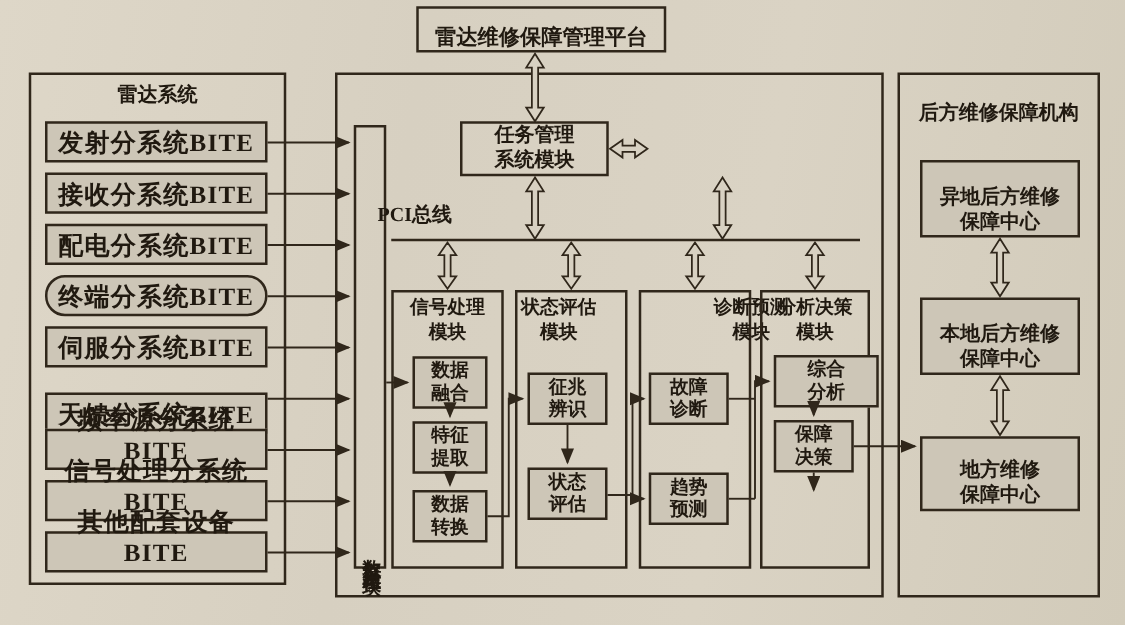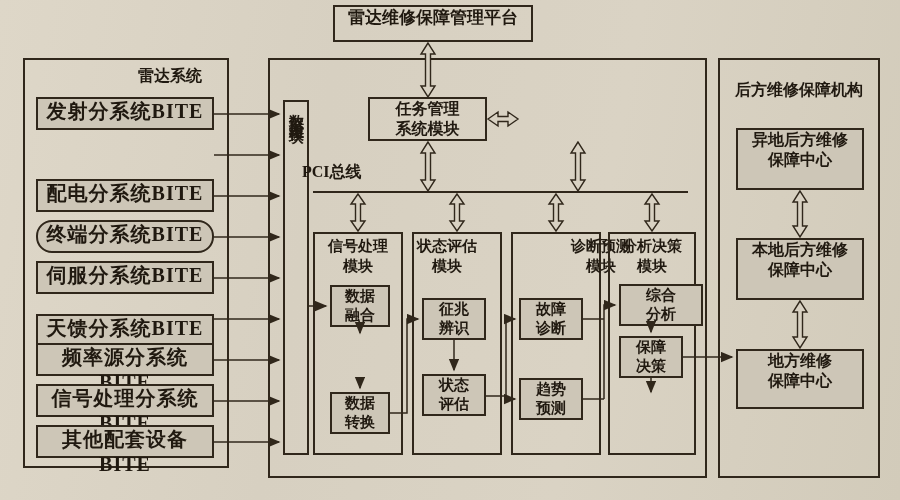--- a/index.html
+++ b/index.html
@@ -8,21 +8,21 @@
     width: 900px; height: 500px;
     background: linear-gradient(100deg, #ded7c8 0%, #d7d0c1 35%, #dad3c4 65%, #d2cbba 100%);
     font-family: "Liberation Serif", "DejaVu Serif", serif;
     color: #201910;
     overflow: hidden;
   }
   .box {
     position: absolute;
     border: 2px solid #30271b;
     box-sizing: border-box;
-    display: flex; align-items: flex-start; justify-content: center;
+    display: flex; align-items: flex-end; justify-content: center;
     text-align: center;
   }
   .fill-paper { background: transparent; }
   .fill-shade { background: #cdc6b7; }
   .lbl { white-space: pre-line; line-height: 1.25; }
   .title-lbl { position: absolute; width: 100%; text-align: center; font-weight: 600; }
   .bite { font-size: 20px; font-weight: 600; letter-spacing: 1px; }
   .small-box { font-size: 15px; font-weight: 600; }
   .col-title { position: absolute; top: 5px; width: 100%; text-align: center;
                font-size: 15px; font-weight: 600; white-space: pre-line; line-height: 1.3; }
@@ -36,24 +36,27 @@
 </head>
 <body>
 
 <div class="canvas">
 
   <div class="box fill-paper" style="left:333px; top:5px; width:200px; height:37px; border-width:2.5px;">
     <span class="lbl" style="font-size:17px; font-weight:700;">雷达维修保障管理平台</span>
   </div>
 
   <div class="box fill-paper" style="left:23px; top:58px; width:206px; height:410px; justify-content:flex-start;"></div>
-  <div class="title-lbl" style="left:23px; top:66px; width:206px; font-size:16px;margin-left:44px;">雷达系统</div>
+  <div class="title-lbl" style="left:23px; top:66px; width:206px; font-size:16px;">雷达系统</div>
 
   <div class="box fill-shade bite" style="left:36px; top:97px;  width:178px; height:33px;">
       <span class="lbl">发射分系统BITE</span>
+    </div>
+  <div class="box fill-shade bite" style="left:36px; top:138px; width:178px; height:33px;">
+      <span class="lbl">接收分系统BITE</span>
     </div>
   <div class="box fill-shade bite" style="left:36px; top:179px; width:178px; height:33px;">
       <span class="lbl">配电分系统BITE</span>
     </div>
   <div class="box fill-shade bite" style="left:36px; top:220px; width:178px; height:33px;border-radius:16px;">
       <span class="lbl">终端分系统BITE</span>
     </div>
   <div class="box fill-shade bite" style="left:36px; top:261px; width:178px; height:33px;">
       <span class="lbl">伺服分系统BITE</span>
     </div>
@@ -95,20 +98,24 @@
   <div class="col-title" style="left:533px; top:237px; width:90px;padding-left:23px;">诊断预测
 模块</div>
 
   <div class="box fill-paper" style="left:608px; top:232px; width:88px; height:223px;"></div>
   <div class="col-title" style="left:608px; top:237px; width:88px;">分析决策
 模块</div>
 
   <div class="box fill-shade" style="left:330px; top:285px; width:60px; height:42px;">
       <span class="lbl small-box">数据
 融合</span>
+    </div>
+  <div class="box fill-shade" style="left:330px; top:337px; width:60px; height:42px;">
+      <span class="lbl small-box">特征
+提取</span>
     </div>
   <div class="box fill-shade" style="left:330px; top:392px; width:60px; height:42px;">
       <span class="lbl small-box">数据
 转换</span>
     </div>
 
   <div class="box fill-shade" style="left:422px; top:298px; width:64px; height:42px;">
       <span class="lbl small-box">征兆
 辨识</span>
     </div>

